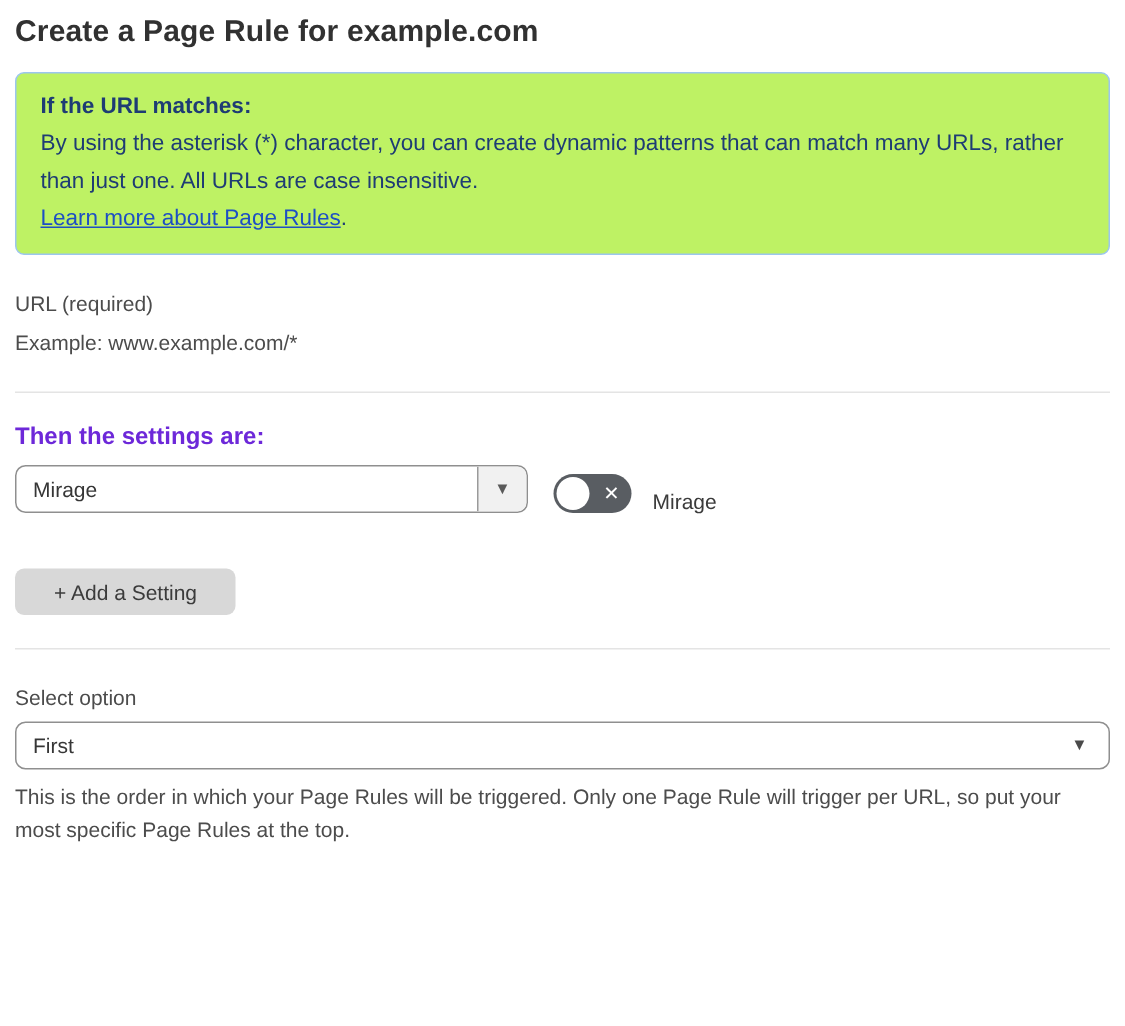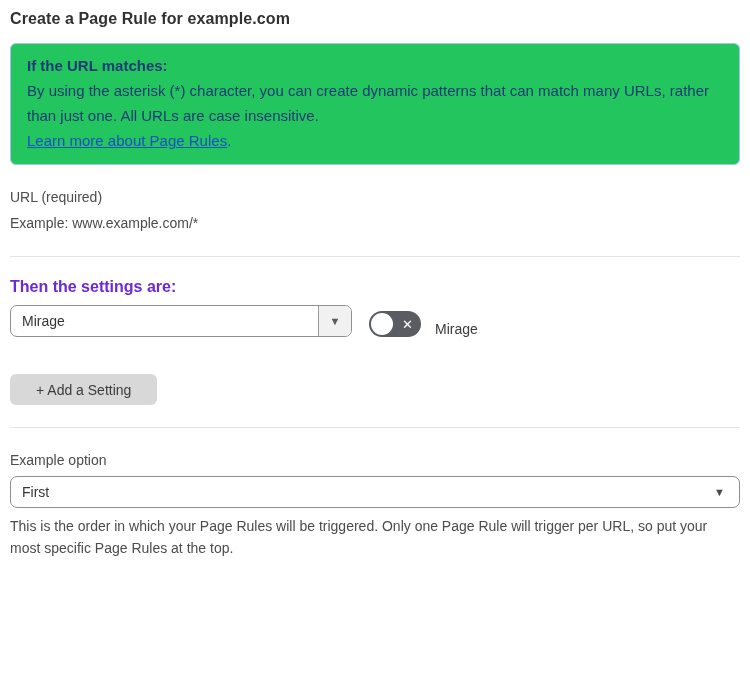--- a/index.html
+++ b/index.html
@@ -6,30 +6,30 @@
   html, body { margin: 0; padding: 0; background: #ffffff; }
   body {
     width: 750px;
     height: 684px;
     font-family: "Liberation Sans", "DejaVu Sans", sans-serif;
     color: #363636;
     padding: 6px 10px 0 10px;
     overflow: hidden;
   }
   .page-title {
-    font-size: 16px;
+    font-size: 20px;
     font-weight: 700;
     color: #313131;
     margin: 4px 0 0 0;
     letter-spacing: .1px;
   }
   
   .info-box {
     margin-top: 15px;
-    background: #22c55e;
+    background: #bef264;
     border: 1px solid #9cc6ee;
     border-radius: 6px;
     padding: 9px 16px 11px 16px;
     color: #1e3c74;
     font-size: 15px;
     line-height: 25px;
   }
   .info-box p { margin: 0; }
   .info-heading { font-weight: 700; }
   .info-link { color: #1d4fc4; text-decoration: underline; cursor: pointer; }
@@ -201,21 +201,21 @@
       <span class="toggle-x">✕</span>
     </div>
     <span class="toggle-label">Mirage</span>
   </div>
 
   <button class="btn btn-gray add-setting-btn">+ Add a Setting</button>
 
   <hr class="divider">
 
 
-  <label class="field-label">Example option</label>
+  <label class="field-label">Select option</label>
 
   <div class="select-box full">
     <span class="select-value">First</span>
     <span class="select-arrow-plain">▼</span>
   </div>
 
   <p class="helper">This is the order in which your Page Rules will be triggered. Only one Page Rule will trigger per URL, so put your most specific Page Rules at the top.</p>
 
   
 

